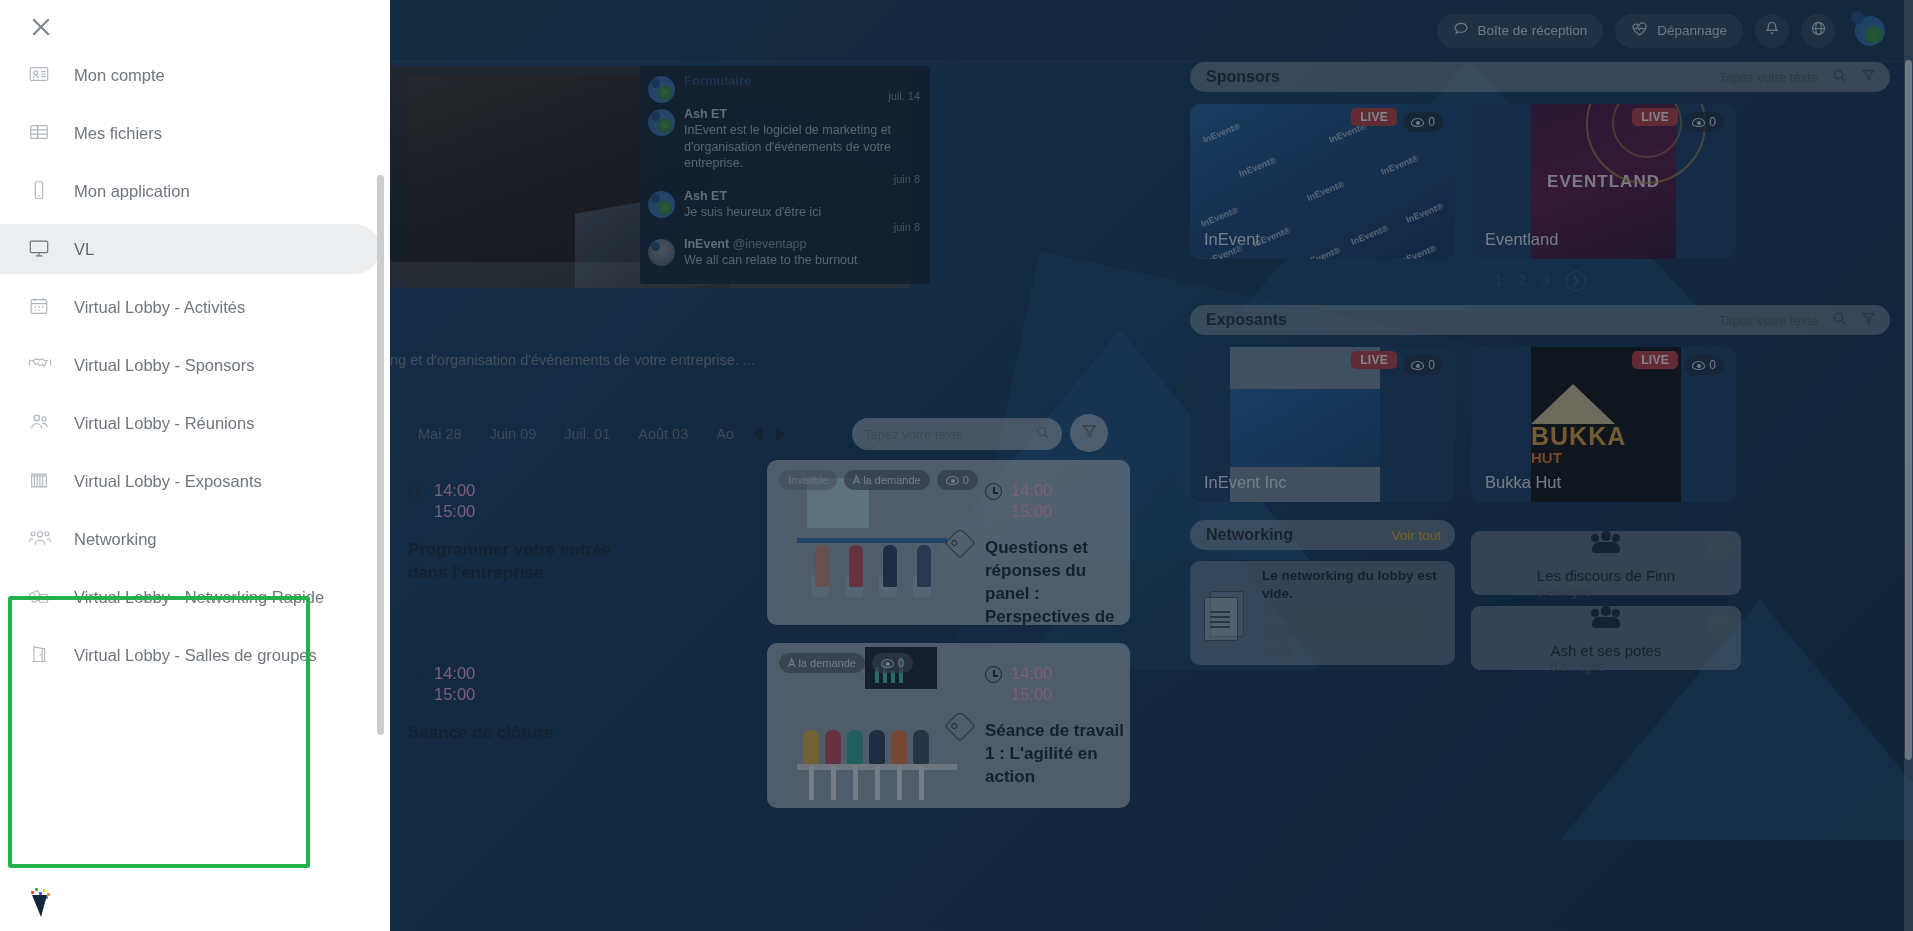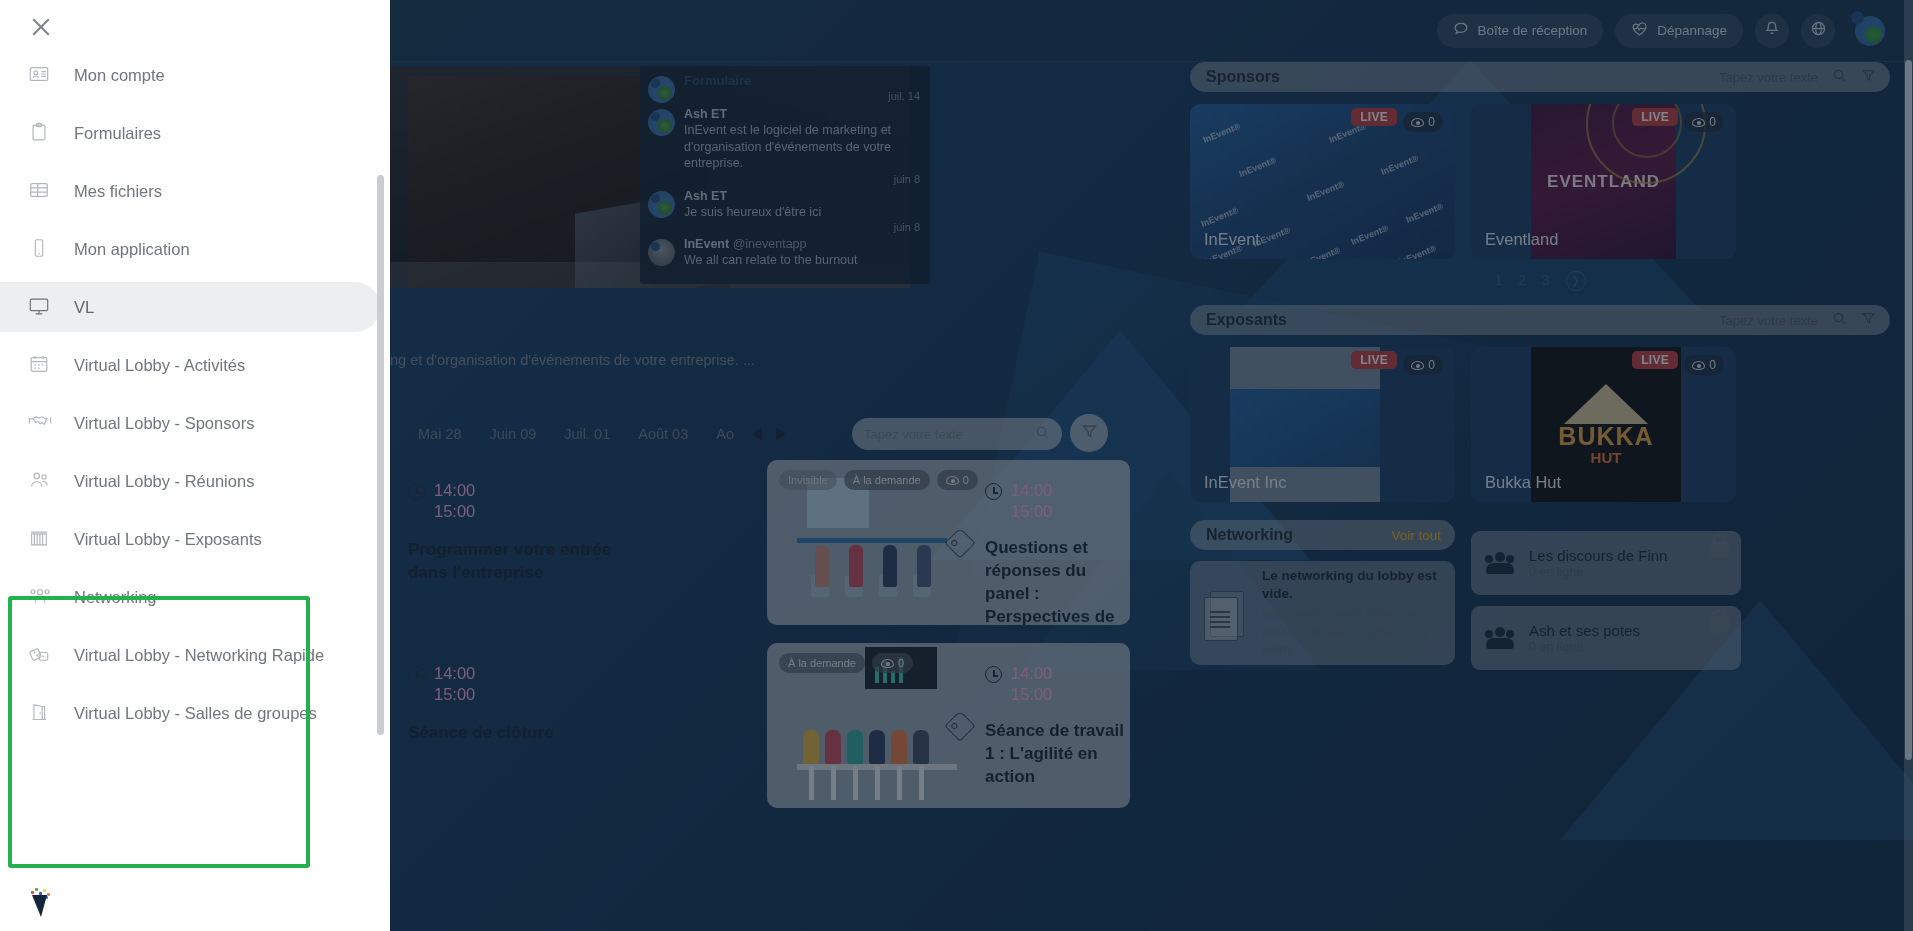--- a/index.html
+++ b/index.html
@@ -243,21 +243,21 @@
   .eventland {
     position:absolute; left: 60px; top:0; width: 145px; height:100%;
     background: linear-gradient(160deg,#3d0f3a 0%, #5b1140 45%, #2e0b30 100%);
     display:flex; align-items:center; justify-content:center;
   }
   .eventland b { color:#f1e6ea; font-size:17px; letter-spacing:1px; }
   .el-ring { position:absolute; right:-30px; top:-40px; width:120px;height:120px;border-radius:50%;border:2px solid #c79a3f; opacity:.65;}
   .el-ring2{ position:absolute; right:-6px; top:-16px; width:70px;height:70px;border-radius:50%;border:2px solid #c79a3f; opacity:.5;}
   .bukka {
     position:absolute; left: 60px; top: 0; width: 150px; height:100%;
-    background:#0b0b0b; display:flex;align-items:center;justify-content:center;flex-direction:column;
+    background:#0b0b0b; display:flex;justify-content:center;flex-direction:column;
   }
   .bukka .hut { width:0;height:0;border-left:42px solid transparent;border-right:42px solid transparent;border-bottom:40px solid #d8c39a;}
   .bukka .w1 { color:#e8a33c; font-size:25px;font-weight:bold;letter-spacing:1px;line-height:25px;}
   .bukka .w2 { color:#e8732c; font-size:15px;font-weight:bold;}
   .inevent-inc {
     position:absolute; left: 40px; top:0; width: 150px; height: 100%;
     background: rgba(200,205,210,.55);
   }
   .inevent-inc .inner {
     position:absolute; left:0; top:42px; width:150px; height:78px;
@@ -292,21 +292,21 @@
   .doc-ic u {
     position:absolute; left:6px; top:24px; width:20px;height:2px; background:#42525f;
     box-shadow: 0 5px 0 #42525f, 0 10px 0 #42525f, 0 15px 0 #42525f;
   }
   .empty-t { color:#16212c; font-size:13.5px; font-weight:bold; line-height:18px; }
   .empty-s { color:#5c6b79; font-size:13px; line-height:18px; margin-top:2px; }
 
   .room-item {
     margin-top: 11px; height: 64px; border-radius: 9px;
     background: rgba(205,211,217,.40);
-    display:flex; align-items:center; gap: 14px; padding: 0 14px; position:relative;
+    display:flex; align-items:center; gap: 14px; padding: 0 14px; position:relative;flex-direction:column;
   }
   .grp-ic { width:30px;height:22px;position:relative;flex:0 0 auto;}
   .grp-ic i, .grp-ic b, .grp-ic u {
     position:absolute; border-radius:50%; background:#11273d;
   }
   .grp-ic i { left:10px; top:0; width:10px;height:10px; }
   .grp-ic b { left:0px; top:3px; width:8px;height:8px; }
   .grp-ic u { left:21px; top:3px; width:8px;height:8px; }
   .grp-ic s {
     position:absolute; left:1px; bottom:0; width:28px;height:11px;
@@ -802,29 +802,20 @@
         <span class="ico">
           <svg width="22" height="22" viewBox="0 0 24 24" fill="none" stroke="#b0b6bc" stroke-width="1.3">
             <rect x="2.5" y="5" width="19" height="14" rx="1.6"></rect>
             <circle cx="8.5" cy="10.6" r="2.1"></circle>
             <path d="M5.4 16.2c.5-1.6 1.7-2.3 3.1-2.3s2.6.7 3.1 2.3M14.5 9.4h5M14.5 12h5M14.5 14.6h5"></path>
           </svg>
         </span>
         <span class="lbl">Mon compte</span>
       </div>
 
-      <div class="nav-item">
-        <span class="ico">
-          <svg width="22" height="22" viewBox="0 0 24 24" fill="none" stroke="#b0b6bc" stroke-width="1.3">
-            <rect x="5.5" y="4.5" width="13" height="16" rx="1.6"></rect>
-            <rect x="9.4" y="2.6" width="5.2" height="3.6" rx="1"></rect>
-          </svg>
-        </span>
-        <span class="lbl">Formulaires</span>
-      </div>
 
       <div class="nav-item">
         <span class="ico">
           <svg width="22" height="22" viewBox="0 0 24 24" fill="none" stroke="#b0b6bc" stroke-width="1.3">
             <rect x="3" y="5" width="18" height="14" rx="1.4"></rect>
             <path d="M3 9.7h18M3 14.3h18M10.5 5v14"></path>
           </svg>
         </span>
         <span class="lbl">Mes fichiers</span>
       </div>

